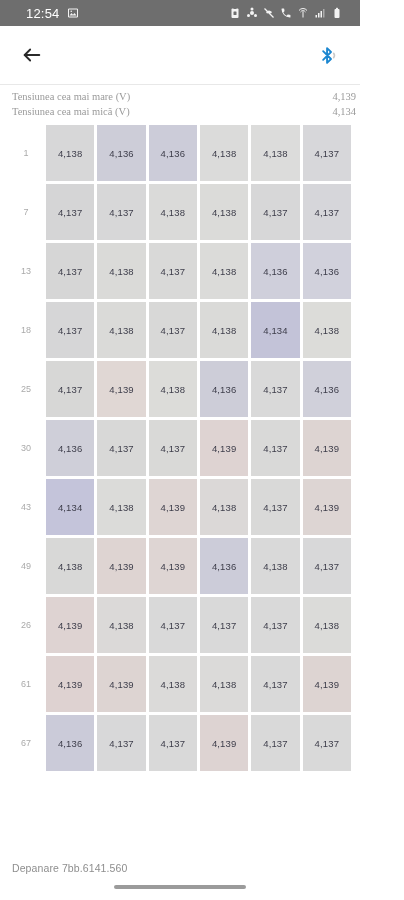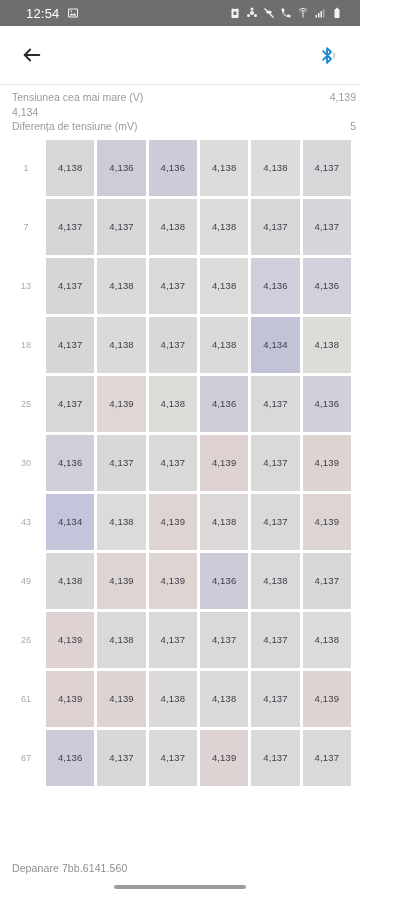--- a/index.html
+++ b/index.html
@@ -39,21 +39,21 @@
     margin-left:22px; font-size:19.5px; color:#1f1f1f; font-weight:400;
     letter-spacing:.1px; white-space:nowrap;
   }
   .appbar-spacer { flex:1 1 auto; }
   .bt-btn { width:28px; height:28px; display:flex; align-items:center; justify-content:center; cursor:pointer; margin-right:5px;}
   .bt-btn svg { width:21px; height:21px; }
 
   .hairline { height:1px; background:#e8e8e8; width:100%; flex:0 0 auto; }
 
   
-  .summary { padding:5px 2px 3px 10px; flex:0 0 auto; }
+  .summary { padding:5px 2px 3px 10px; flex:0 0 auto;font-family:Liberation Serif, serif; }
   .sum-row {
     display:flex; align-items:baseline; justify-content:space-between;
     font-size:10.5px; color:#9a9a9a; line-height:14.5px; padding:0 2px;
   }
   .sum-label { white-space:nowrap; }
   .sum-value { white-space:nowrap; color:#9a9a9a; }
 
   
   .grid-wrap { flex:1 1 auto; overflow:hidden; padding:0 6px; }
   .grid { width:100%; border-collapse:separate; border-spacing:3px 3px; table-layout:fixed; }
@@ -158,25 +158,22 @@
   </div>
 
   <div class="hairline"></div>
 
   <div class="summary">
     <div class="sum-row">
       <span class="sum-label">Tensiunea cea mai mare (V)</span>
       <span class="sum-value">4,139</span>
     </div>
     <div class="sum-row">
+      <span class="sum-label">Tensiunea cea mai mică (V)</span>
       <span class="sum-value">4,134</span>
-    </div>
-    <div class="sum-row">
-      <span class="sum-label">Diferența de tensiune (mV)</span>
-      <span class="sum-value">5</span>
     </div>
   </div>
 
   <div class="grid-wrap">
     <table class="grid">
       <tbody id="grid-body">
           <tr>
             <td class="rowlabel">1</td>
             <td class="cell" style="background: rgb(215, 215, 216);">4,138</td>
             <td class="cell" style="background: rgb(205, 205, 216);">4,136</td>

